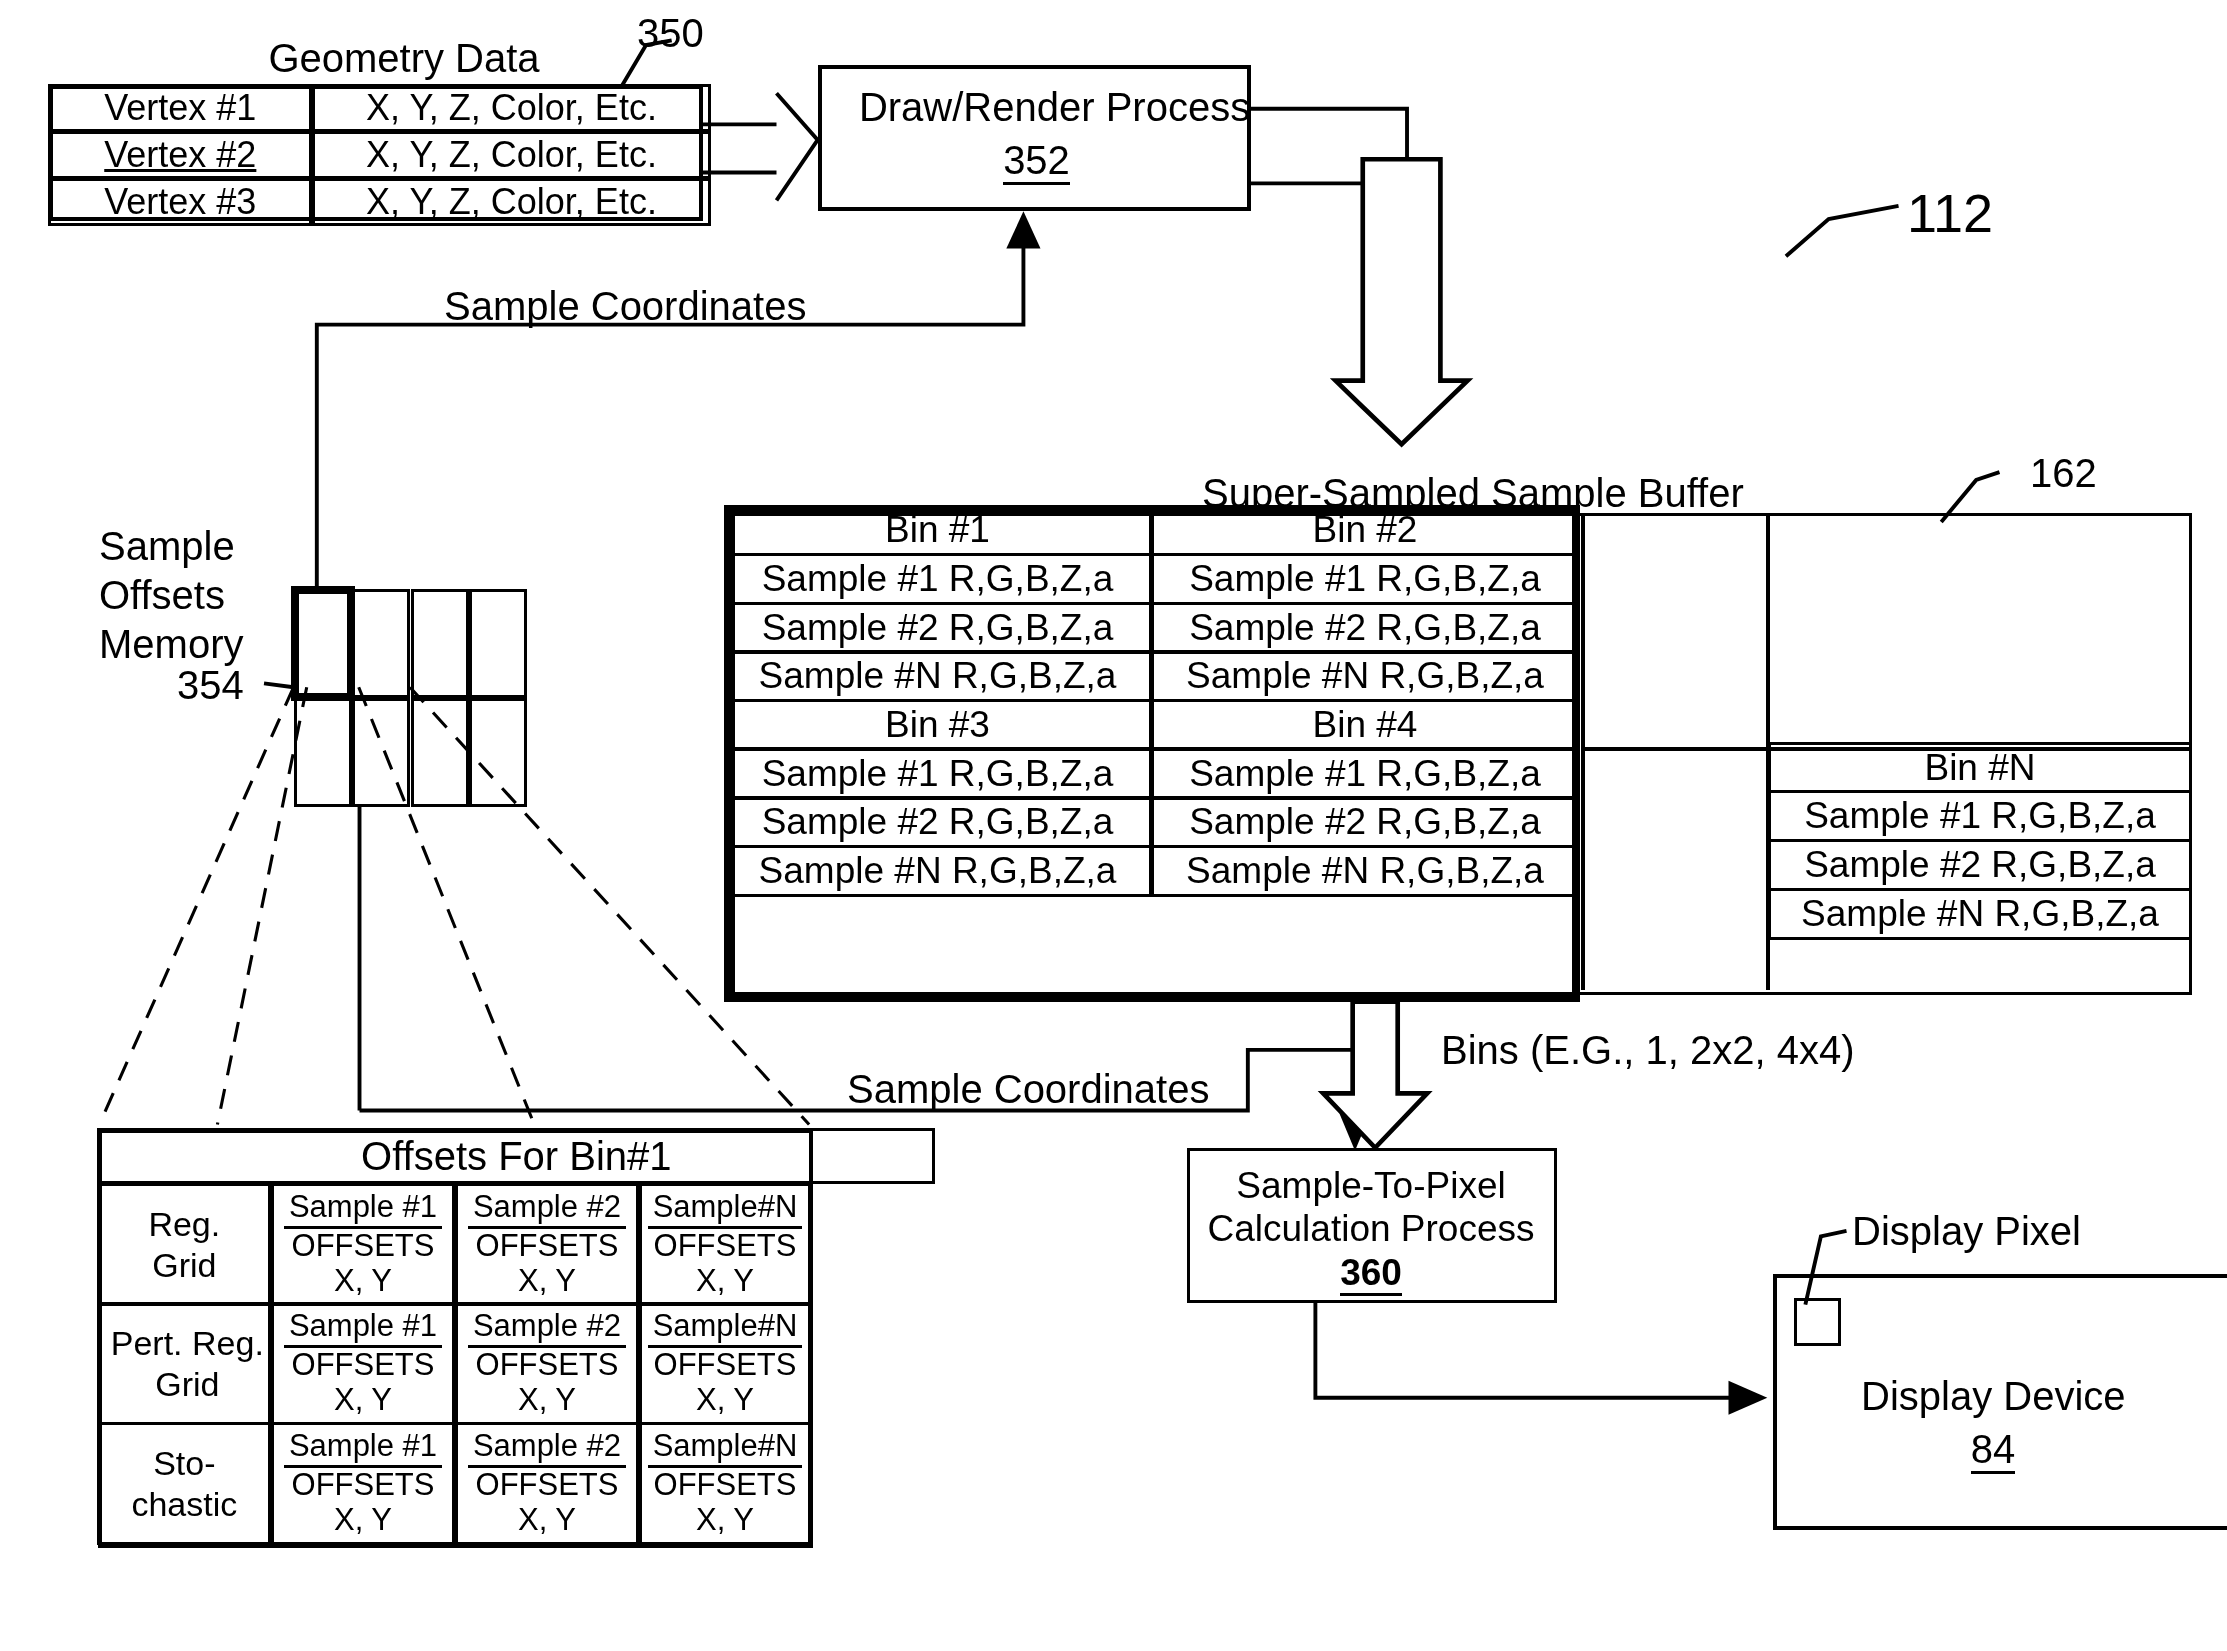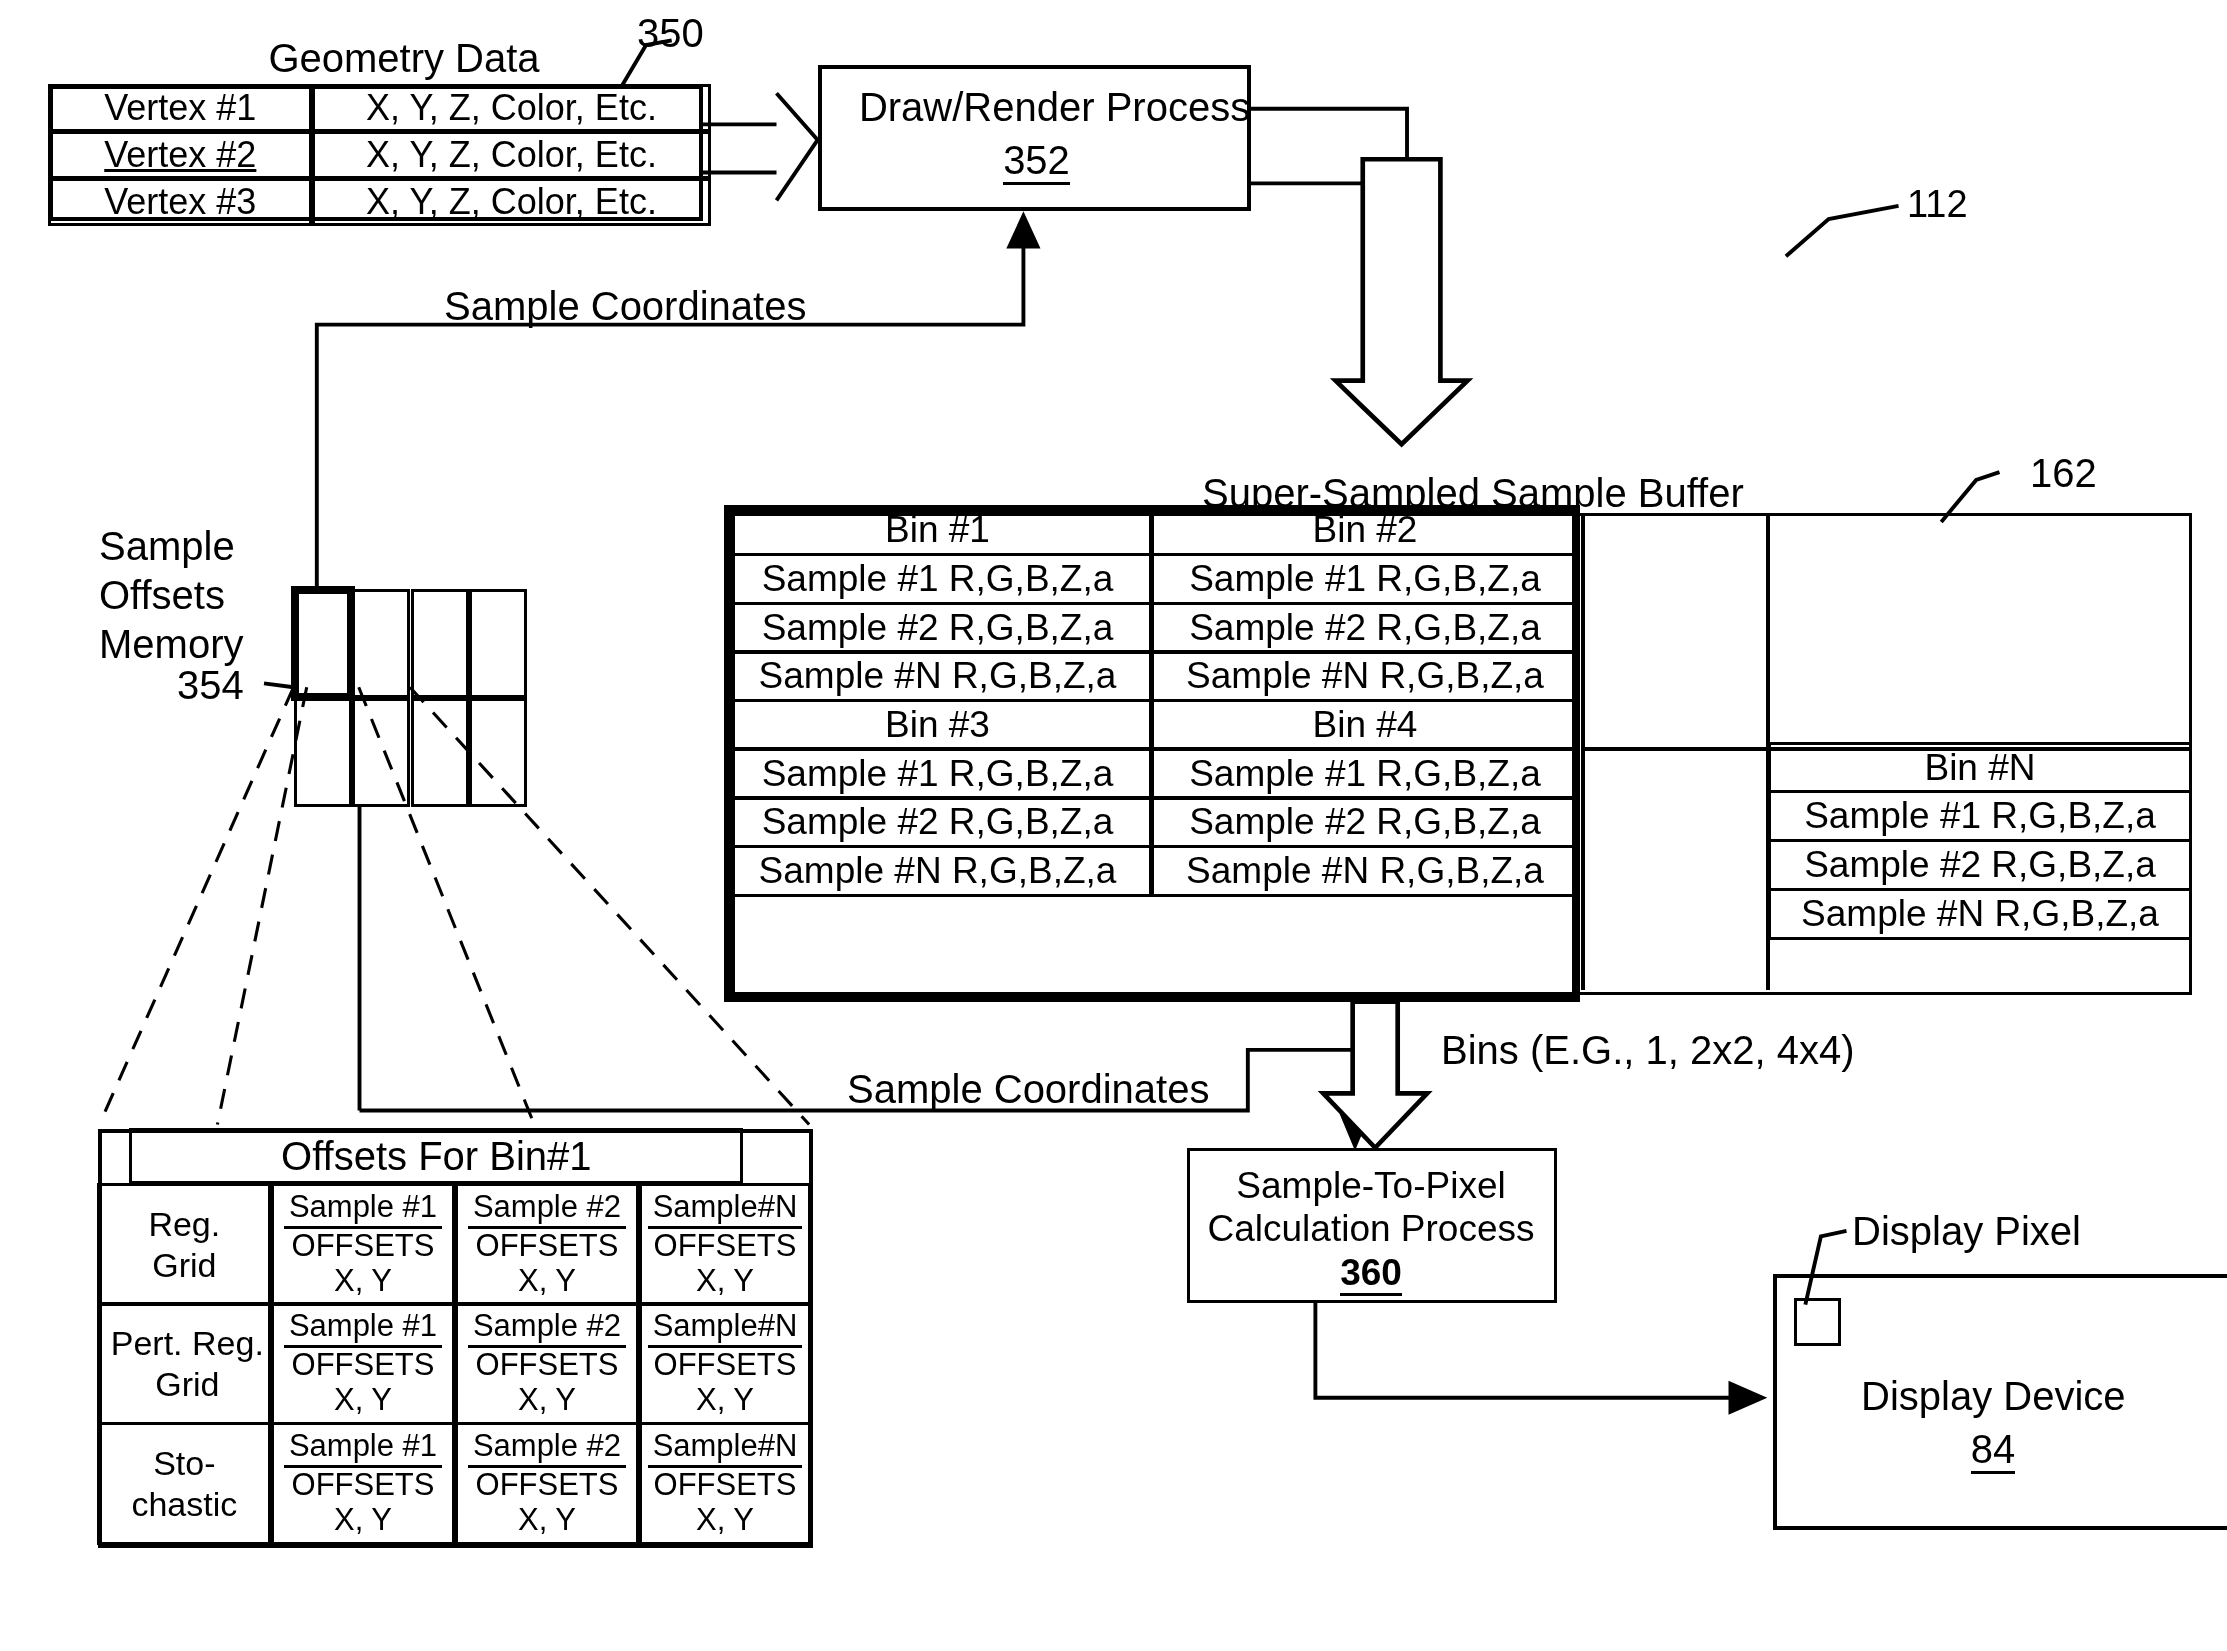--- a/index.html
+++ b/index.html
@@ -44,21 +44,21 @@
 
   <div class="lbl f52" style="left:637px;top:11.7px;">350</div>
 
   <div class="bx" style="left:818px;top:65px;width:433px;height:146px;border-width:4.7px;">
     <div class="lbl f52 ctr" style="left:0;top:17px;width:429px;margin-left:18px;">Draw/Render Process</div>
     <div class="lbl ctr" style="left:0;top:71px;width:429px;">
       <span class="ul f52">352</span>
     </div>
   </div>
 
-  <div class="lbl f54" style="left:1907px;top:185px;font-size:38px;">112</div>
+  <div class="lbl f54" style="left:1907px;top:185px;font-size:54px;">112</div>
 
   <div class="lbl f52" style="left:444px;top:285px;">Sample Coordinates</div>
 
   <div class="lbl f52" style="left:99px;top:522px;width:256px;text-align:left;line-height:1.22;">
     <span>Sample</span><br>
     <span>Offsets</span><br>
     <span>Memory</span>
   </div>
   <div class="lbl f52" style="left:177px;top:664px;">354</div>
 
@@ -115,21 +115,21 @@
     <div class="cell f48" style="left:0;top:97px;width:424px;height:52px;border:3.1px solid #000;">Sample #2 R,G,B,Z,a</div>
     <div class="cell f48" style="left:0;top:146px;width:424px;height:52px;border:3.1px solid #000;">Sample #N R,G,B,Z,a</div>
   </div>
 
   <div class="lbl f52" style="left:1441px;top:1029px;">Bins (E.G., 1, 2x2, 4x4)</div>
 
   <div class="lbl f52" style="left:847px;top:1068px;">Sample Coordinates</div>
 
   <div class="bx" style="left:98px;top:1129px;width:715px;height:419px;border-width:4.7px;">
 
-    <div class="cell f52" style="left:-4.7px;top:-4.7px;width:614px;height:56px;border:3.1px solid #000;margin-left:32px;">Offsets For Bin#1</div>
+    <div class="cell f52" style="left:-4.7px;top:-4.7px;width:838px;height:56px;border:3.1px solid #000;">Offsets For Bin#1</div>
 
     <div class="cell" style="left:-4.7px;top:50px;width:174px;height:123px;border:3.1px solid #000;flex-direction:column;font-size:34px;line-height:1.18;">
       <span>Reg.</span>
       <span>Grid</span>
     </div>
     <div class="cell" style="left:169px;top:50px;width:184px;height:123px;border:3.1px solid #000;flex-direction:column;font-size:31px;line-height:1.12;">
       <span style="border-bottom:3.1px solid #000;padding:0 4.7px 1.6px;">Sample #1</span>
       <span>OFFSETS</span>
       <span>X, Y</span>
     </div>

